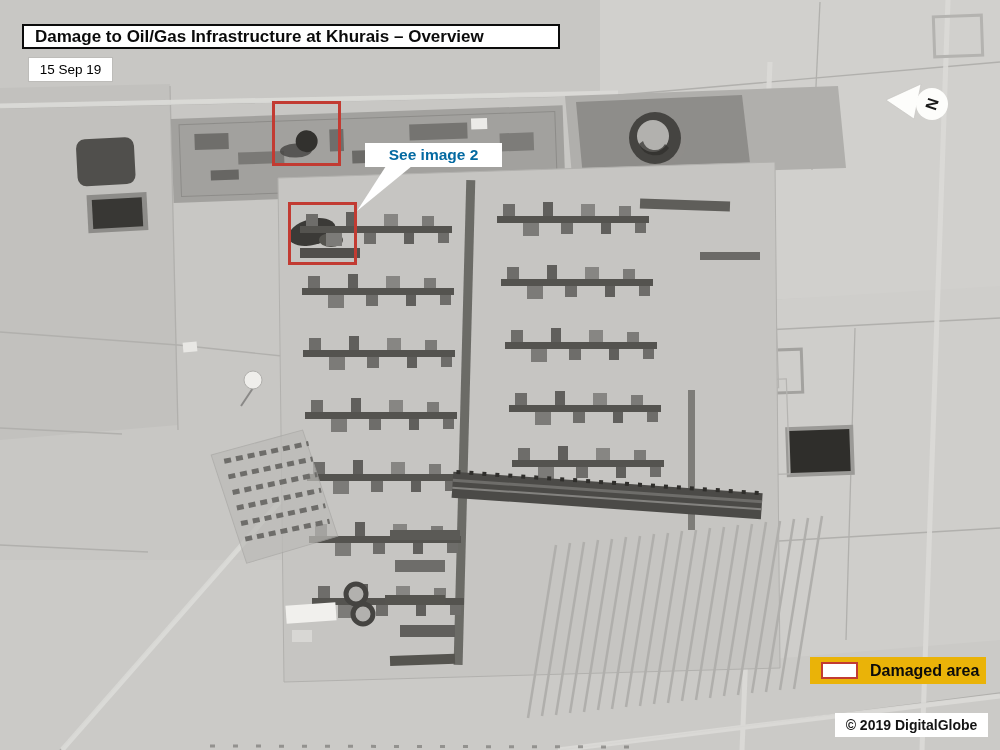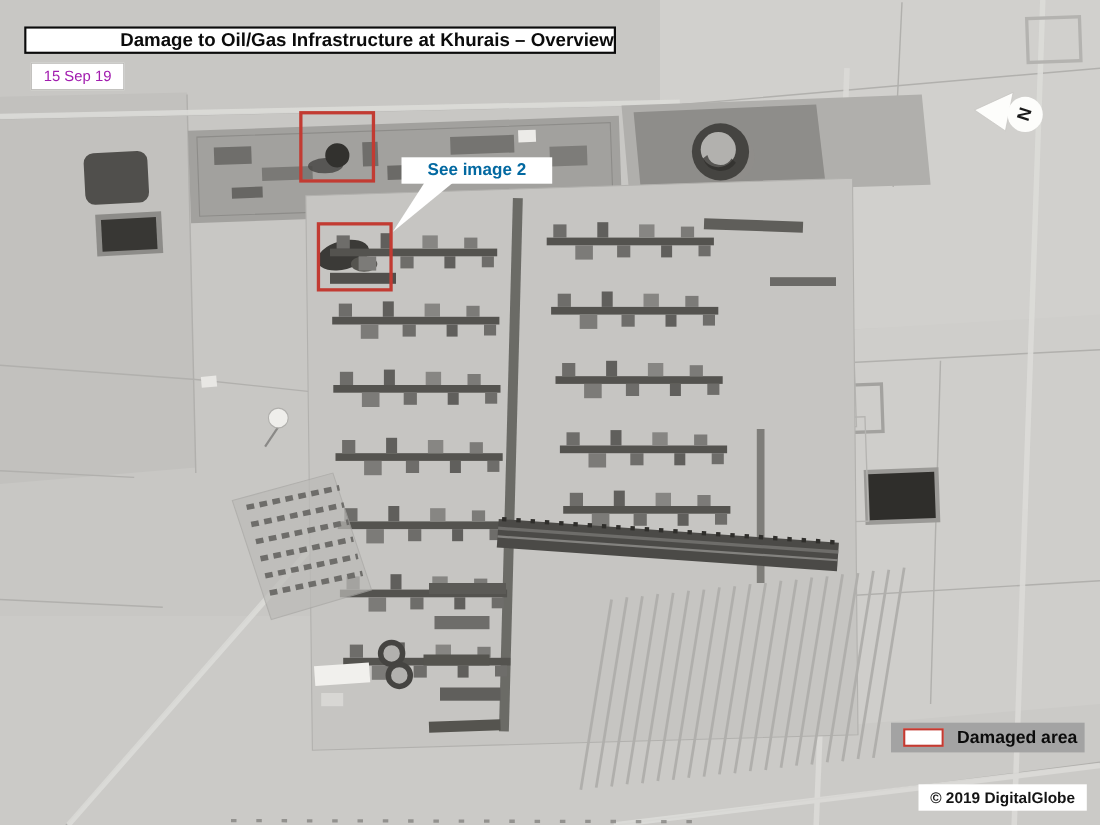--- a/index.html
+++ b/index.html
@@ -4,40 +4,40 @@
 <style>
   html,body{margin:0;padding:0;background:#9a9996;}
   #stage{
     position:relative;width:1000px;height:750px;overflow:hidden;
     font-family:"Liberation Sans","DejaVu Sans",sans-serif;
     background:#c8c7c4;
   }
   #stage svg{display:block;}
   .backdrop{position:absolute;left:0;top:0;}
   .overlay-svg{position:absolute;left:0;top:0;pointer-events:none;}
-  .ann{position:absolute;box-sizing:border-box;text-align:right;}
+  .ann{position:absolute;box-sizing:border-box;}
   .title-box{
     left:22px;top:24px;width:538px;height:25px;background:#ffffff;
     border:2px solid #0b0b0b;color:#0b0b0b;font-size:17px;font-weight:bold;
     line-height:21px;padding-left:11px;white-space:nowrap;
   }
   .date-box{
     left:28px;top:57px;width:85px;height:25px;background:#ffffff;
-    border:1px solid #bdbcb9;color:#a21caf;font-size:13.5px;line-height:23px;
+    border:1px solid #bdbcb9;color:#000000;font-size:13.5px;line-height:23px;
     text-align:center;
   }
   .callout-box{
     left:365px;top:143px;width:137px;height:24px;background:#ffffff;
     color:#0369a1;font-size:15.5px;font-weight:bold;line-height:24px;text-align:center;
   }
   .damage-box{border:3px solid var(--damage-red,#c23b32);background:transparent;}
   .damage-box.one{left:272px;top:101px;width:69px;height:65px;}
   .damage-box.two{left:288px;top:202px;width:69px;height:63px;}
   .legend-box{
-    left:810px;top:657px;width:176px;height:27px;background:#a3a3a3;
+    left:810px;top:657px;width:176px;height:27px;background:#eab308;
     display:flex;align-items:center;
   }
   .legend-swatch{
     width:33px;height:13px;border:2.5px solid var(--damage-red,#c23b32);
     margin-left:11px;background:#ffffff;flex:0 0 auto;
   }
   .legend-label{color:#0b0b0b;font-size:16px;font-weight:bold;margin-left:12px;white-space:nowrap;}
   .credit-box{
     left:835px;top:713px;width:153px;height:24px;background:#ffffff;
     color:#141414;font-size:14px;font-weight:bold;line-height:24px;text-align:center;white-space:nowrap;

